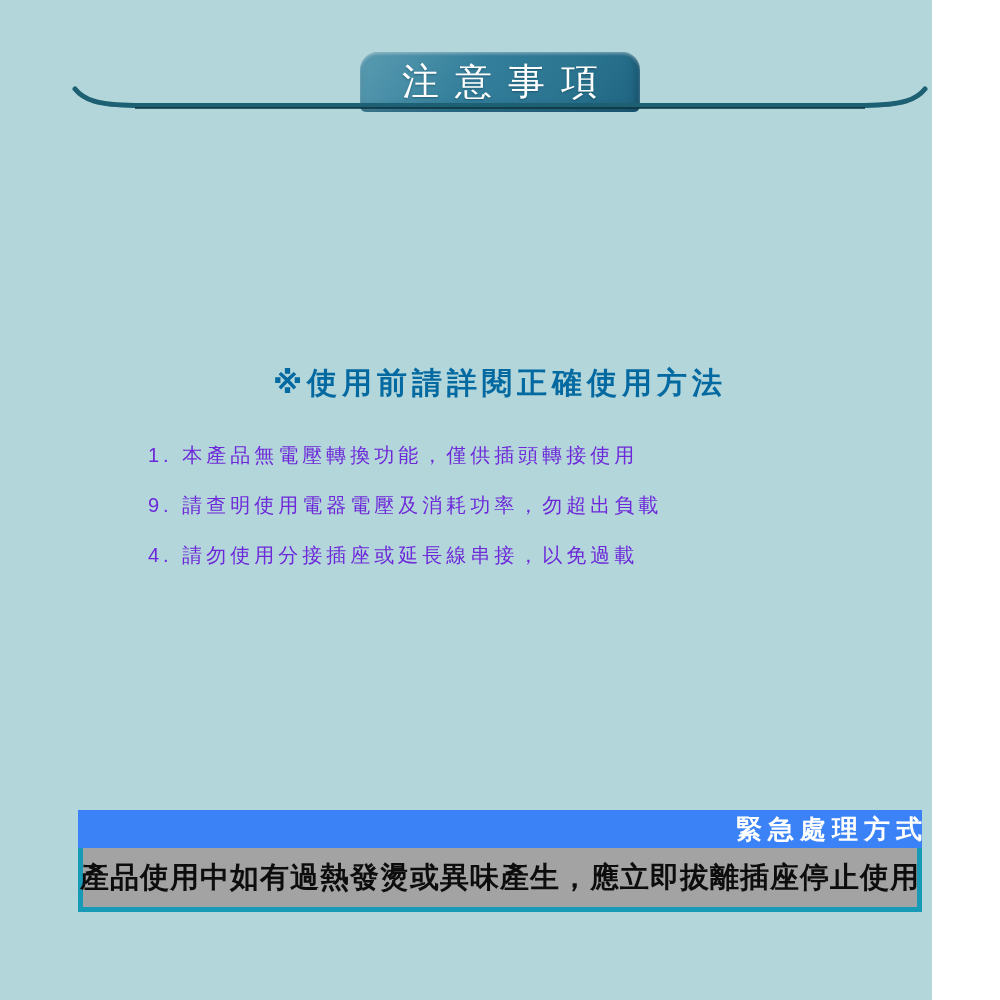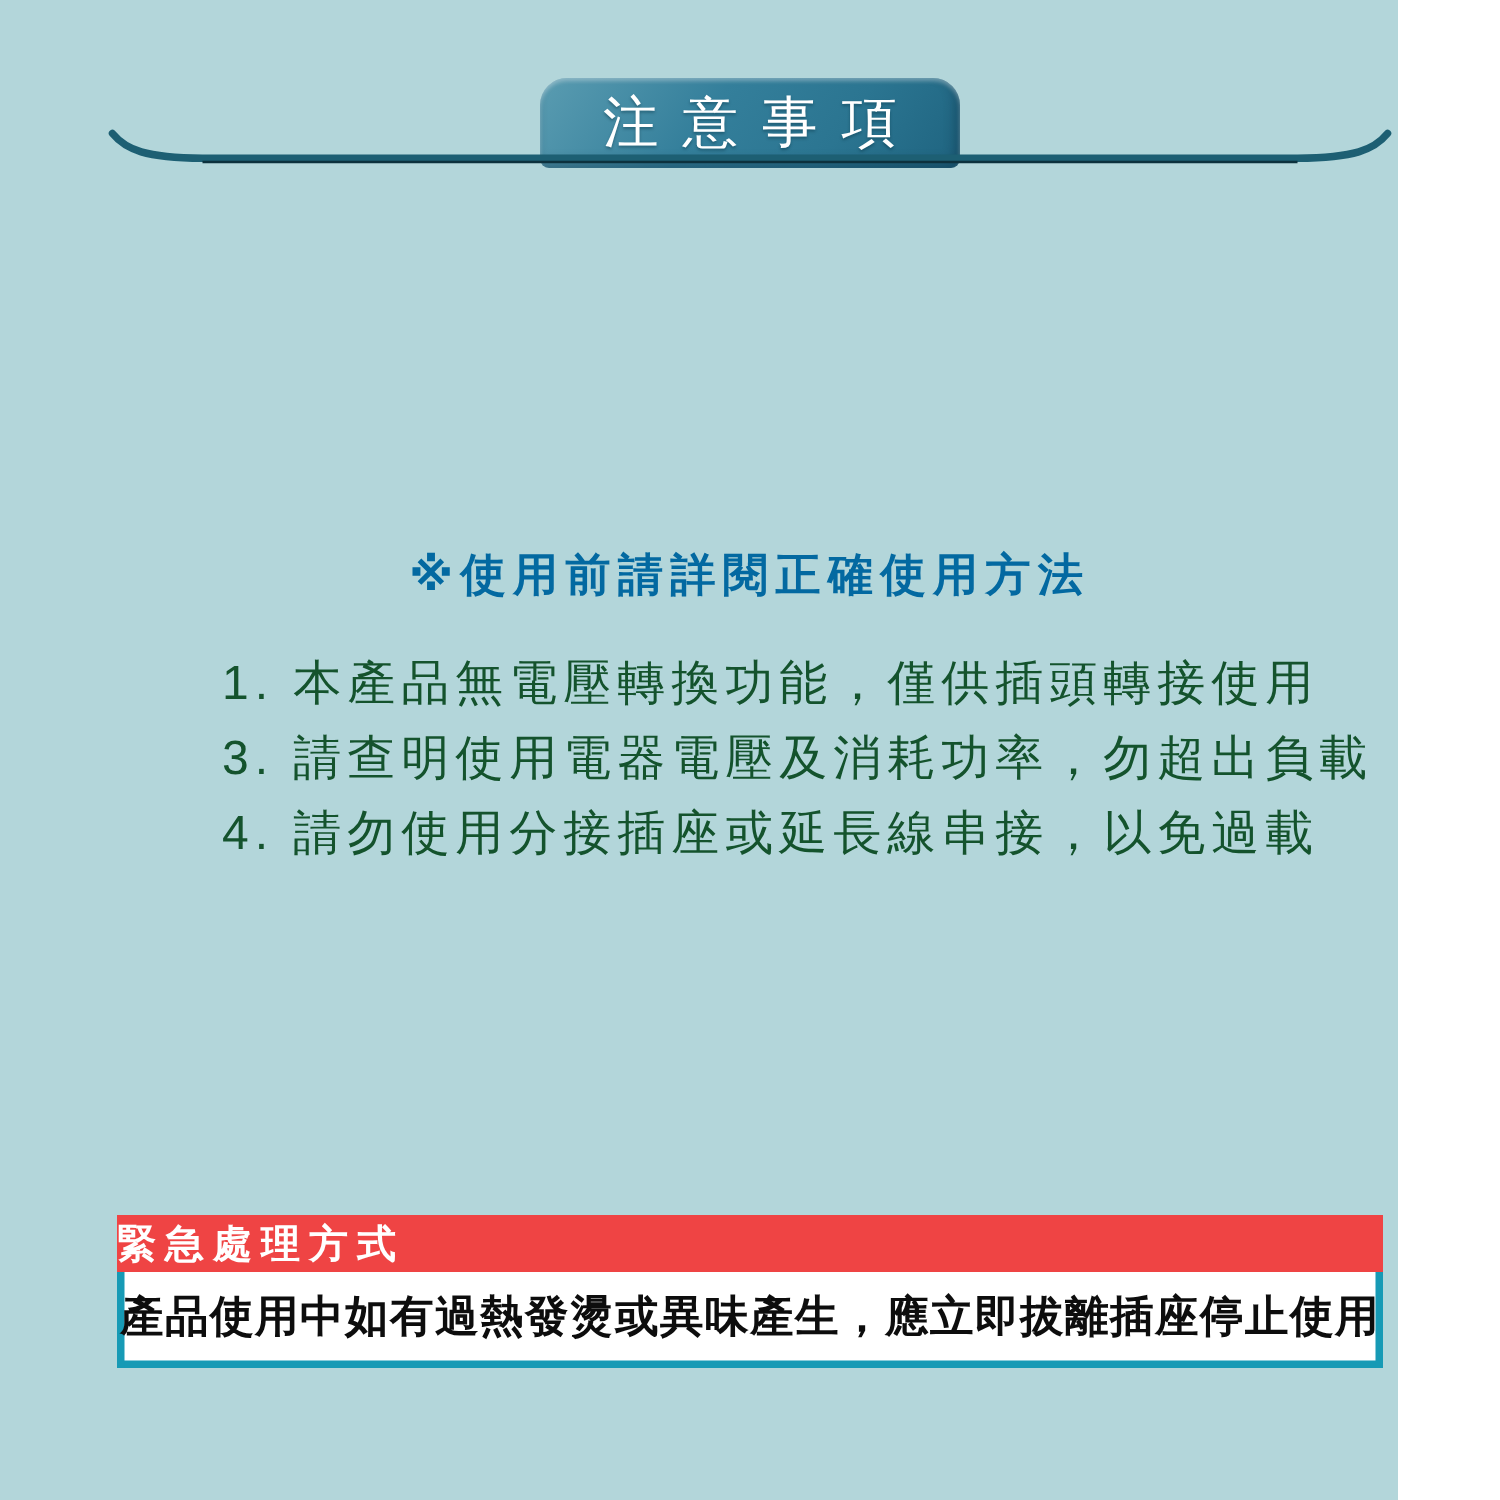--- a/index.html
+++ b/index.html
@@ -43,45 +43,45 @@
     font-weight:bold;
     font-size:30px;
     letter-spacing:5px;
     color:#0369a1;
     white-space:nowrap;
   }
   .notice-list{
     position:absolute;top:430px;left:148px;
   }
   .notice-item{
-    font-size:32px;
+    font-size:20px;
     line-height:50px;
     letter-spacing:4px;
-    color:#14532d;
+    color:#6d28d9;
     white-space:nowrap;
   }
   .emergency-box{
     position:absolute;left:78px;top:810px;width:844px;z-index:1;
   }
   .emergency-header{
     height:38px;
-    background:#ef4444;
-    display:flex;align-items:center;justify-content:flex-start;
+    background:#3b82f6;
+    display:flex;align-items:center;justify-content:flex-end;
   }
   .emergency-title{
     color:#ffffff;
     font-weight:bold;
     font-size:26px;
     letter-spacing:6px;
     margin-right:-6px;
     white-space:nowrap;
   }
   .emergency-body{
     height:59px;
-    background:#ffffff;
+    background:#a3a3a3;
     border:5px solid #179ab5;
     border-top:none;
     display:flex;align-items:center;justify-content:center;
   }
   .emergency-text{
     color:#0d0d0d;
     font-weight:bold;
     font-size:29px;
     letter-spacing:1px;
     white-space:nowrap;
@@ -99,21 +99,21 @@
 
   <div class="banner">
     <span class="banner-title">注意事項</span>
   </div>
 
 
   <div class="warning">※使用前請詳閱正確使用方法</div>
 
   <div class="notice-list">
     <div class="notice-item">1. 本產品無電壓轉換功能，僅供插頭轉接使用</div>
-    <div class="notice-item">3. 請查明使用電器電壓及消耗功率，勿超出負載</div>
+    <div class="notice-item">9. 請查明使用電器電壓及消耗功率，勿超出負載</div>
     <div class="notice-item">4. 請勿使用分接插座或延長線串接，以免過載</div>
   </div>
 
   <div class="emergency-box">
     <div class="emergency-header">
       <span class="emergency-title">緊急處理方式</span>
     </div>
     <div class="emergency-body">
       <span class="emergency-text">產品使用中如有過熱發燙或異味產生，應立即拔離插座停止使用</span>
     </div>

